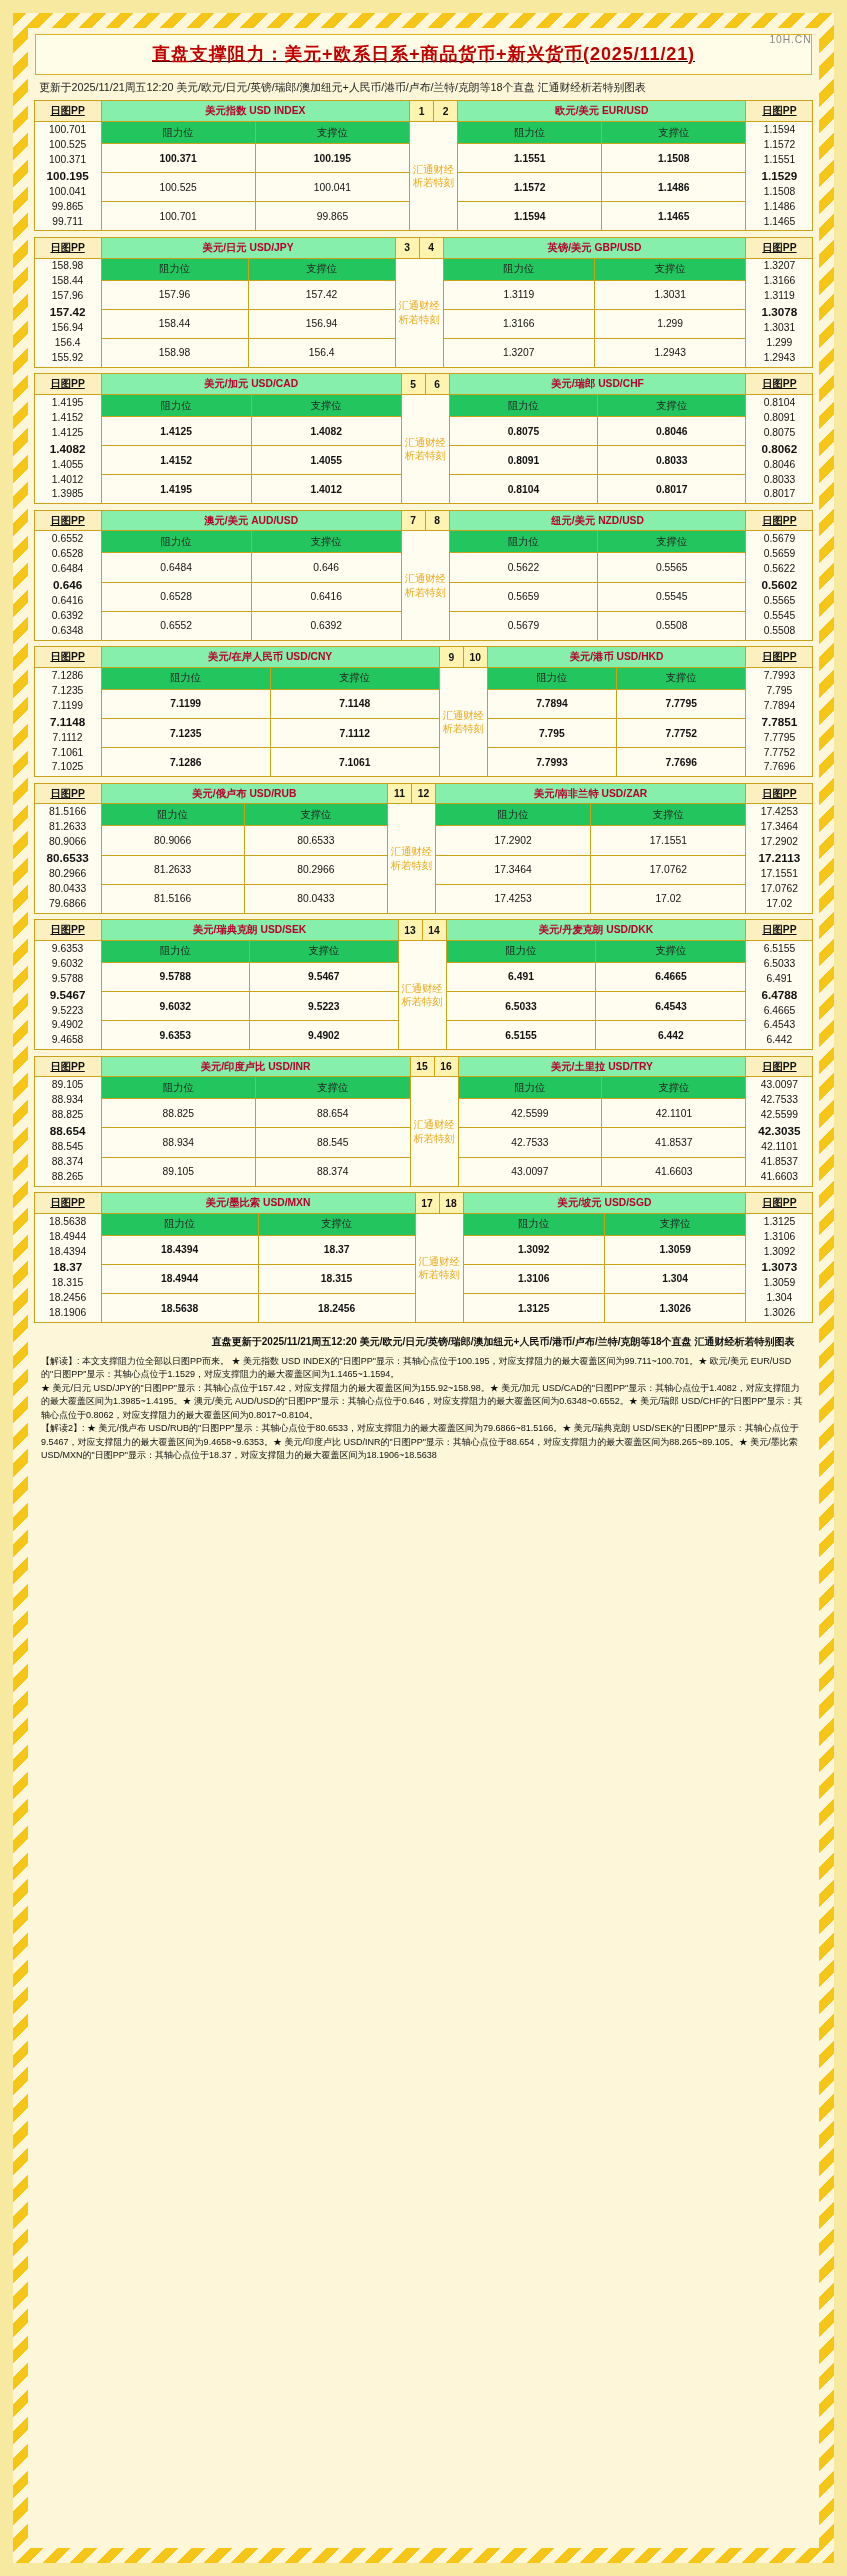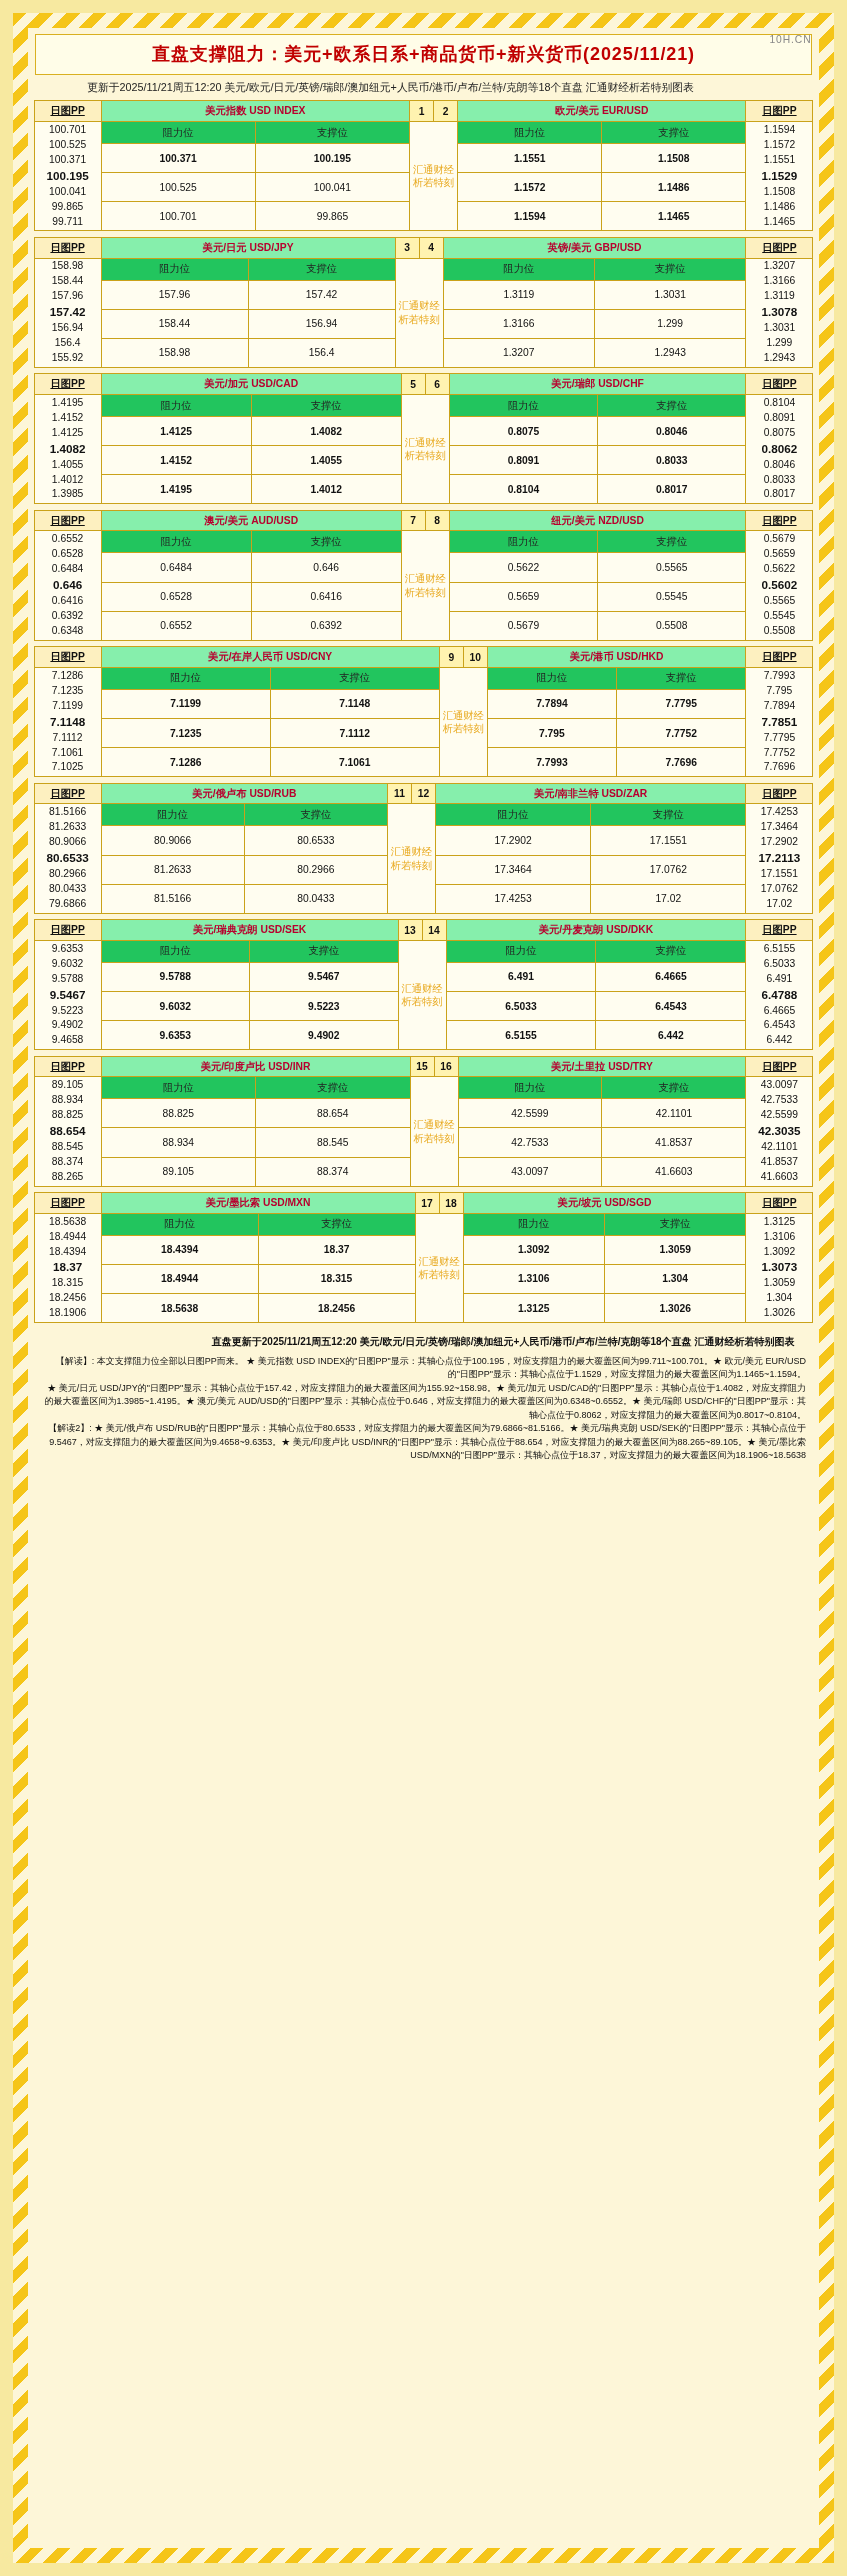--- a/index.html
+++ b/index.html
@@ -31,34 +31,34 @@
     background: #fdf6d8;
     z-index: 1;
     padding: 3.7px 5.6px;
   }
   .title-box {
     border: 1.9px solid #d9b020;
     background: #fffde8;
     text-align: center;
     padding: 7.5px 3.7px 8.4px;
     margin: 1.9px 1.9px 4.7px;
+    text-decoration: underline;
   }
   .title-box .t {
     color: #c00000;
     font-weight: bold;
     font-size: 18px;
     letter-spacing: 0.9px;
   }
   .subhead {
     font-size: 10.8px;
     color: #222;
     padding: 0 5.6px 4.7px;
     line-height: 1.45;
     text-align: left;
-    margin-left: 48px;
   }
   .block {
     width: 100%;
     border: 1.9px solid #caa21a;
     border-collapse: collapse;
     margin-bottom: 5.6px;
     background: #fffdf0;
   }
   .block td, .block th {
     border: 0.9px solid #caa21a;
@@ -121,21 +121,21 @@
     font-weight: bold;
     color: #111;
     padding: 5.6px 19px 3.7px;
     line-height: 1.5;
   }
   .legend {
     font-size: 9px;
     color: #111;
     line-height: 1.5;
     padding: 1.9px 7.5px 7.5px;
-    text-align: right;
+    text-align: left;
   }
   .legend .ln { display: block; }
   .corner-logo {
     position: absolute;
     right: 22.5px;
     top: 20.6px;
     font-size: 10.3px;
     color: #888;
     z-index: 3;
     letter-spacing: 0.9px;

